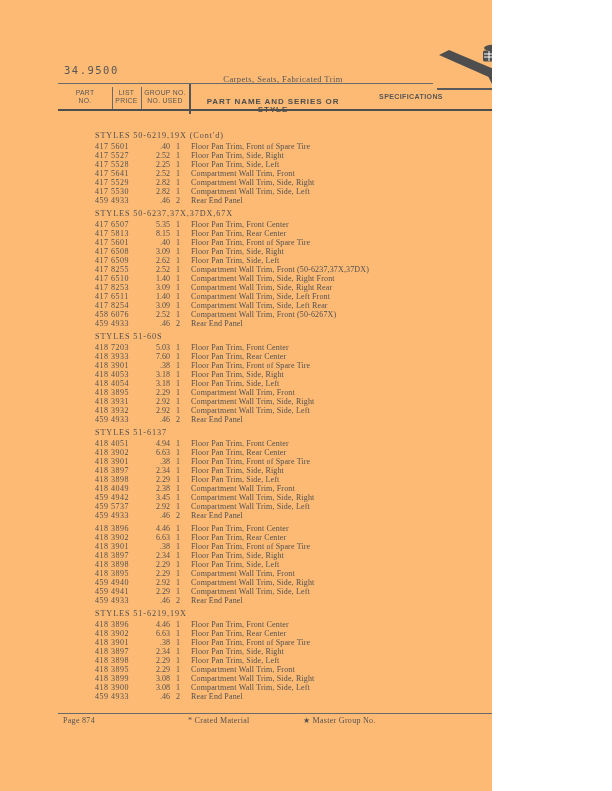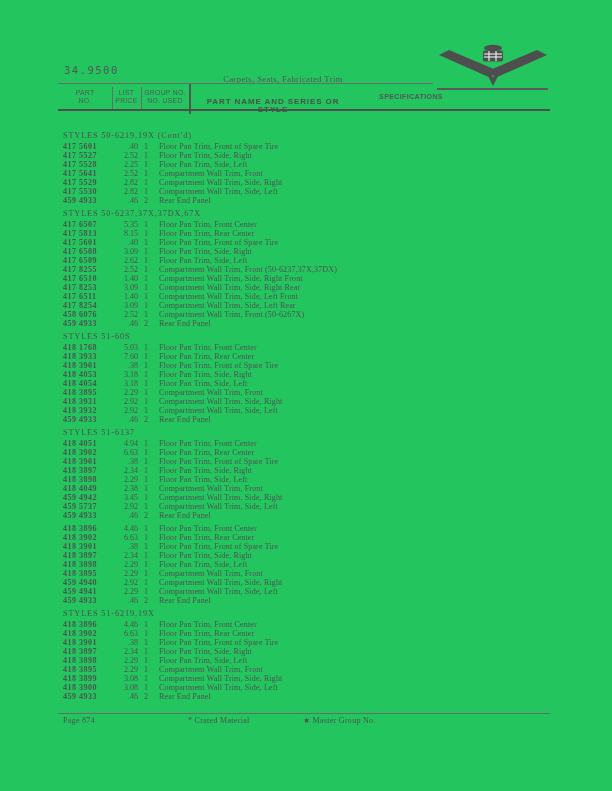--- a/index.html
+++ b/index.html
@@ -1,18 +1,18 @@
 <!DOCTYPE html>
 <html><head>
 <meta charset="utf-8">
 <style>
   * { margin:0; padding:0; box-sizing:border-box; }
   html,body { background:#ffffff; }
   .page {
-    position:relative; width:612px; height:791px; background:#22c55e;
+    position:relative; width:492px; height:791px; background:#fdba74;
     font-family:"Liberation Serif", serif; color:#525252; overflow:hidden;
   }
   
   .doc-number {
     position:absolute; left:64px; top:64px;
     font-family:"DejaVu Sans Mono", monospace; font-size:10.5px;
     letter-spacing:1.5px; color:#565656;
   }
   .header-title {
     position:absolute; left:58px; top:60px; width:450px; text-align:center;
@@ -42,30 +42,30 @@
   .th.name  { left:140px; width:150px; top:14px; font-size:8px; font-weight:bold; letter-spacing:0.9px; color:#4e4e4e; }
   .th.specs { left:278px; width:150px; top:9px; font-size:7px; font-weight:bold; letter-spacing:0.4px; }
   
   .doc-title {
     position:absolute; left:58px; top:114px; width:450px; text-align:center;
     font-family:"Liberation Sans", sans-serif; font-size:9.5px;
     letter-spacing:0.3px; color:#4f4f4f;
   }
   
   .sections { position:absolute; left:63px; top:131px; width:490px; }
-  .section { margin-bottom:4px; }
+  .section { margin-bottom:4px;margin-left:32px; }
   .styles-header {
     font-size:8.2px; letter-spacing:0.9px; color:#4f4f4f;
     height:9px; line-height:9px; margin-bottom:2px;
   }
   .row {
     display:grid; grid-template-columns:48px 27px 16px 1fr;
     height:9px; line-height:9px; font-size:8px; color:#515151;
   }
-  .row .part  { letter-spacing:0.5px;font-weight:bold; }
+  .row .part  { letter-spacing:0.5px; }
   .row .price { text-align:right; }
   .row .qty   { text-align:center; }
   .row .name  { padding-left:5px; letter-spacing:0.15px; white-space:nowrap; }
   
   .footer-rule { position:absolute; left:58px; top:713px; width:492px; height:1px; background:#6a6a6a; }
   .footer-text { position:absolute; top:716px; height:10px; font-size:8px; color:#515151; letter-spacing:0.3px; }
   .f-page   { left:63px; }
   .f-crated { left:188px; }
   .f-master { left:303px; }
   .star { font-size:8px; margin-right:2px; }
@@ -237,21 +237,21 @@
         <div class="row">
           <span class="part">459 4933</span>
           <span class="price">.46</span>
           <span class="qty">2</span>
           <span class="name">Rear End Panel</span>
         </div>
       </div>
       <div class="section">
         <div class="styles-header">STYLES 51-60S</div>
         <div class="row">
-          <span class="part">418 1768</span>
+          <span class="part">418 7203</span>
           <span class="price">5.03</span>
           <span class="qty">1</span>
           <span class="name">Floor Pan Trim, Front Center</span>
         </div>
         <div class="row">
           <span class="part">418 3933</span>
           <span class="price">7.60</span>
           <span class="qty">1</span>
           <span class="name">Floor Pan Trim, Rear Center</span>
         </div>

